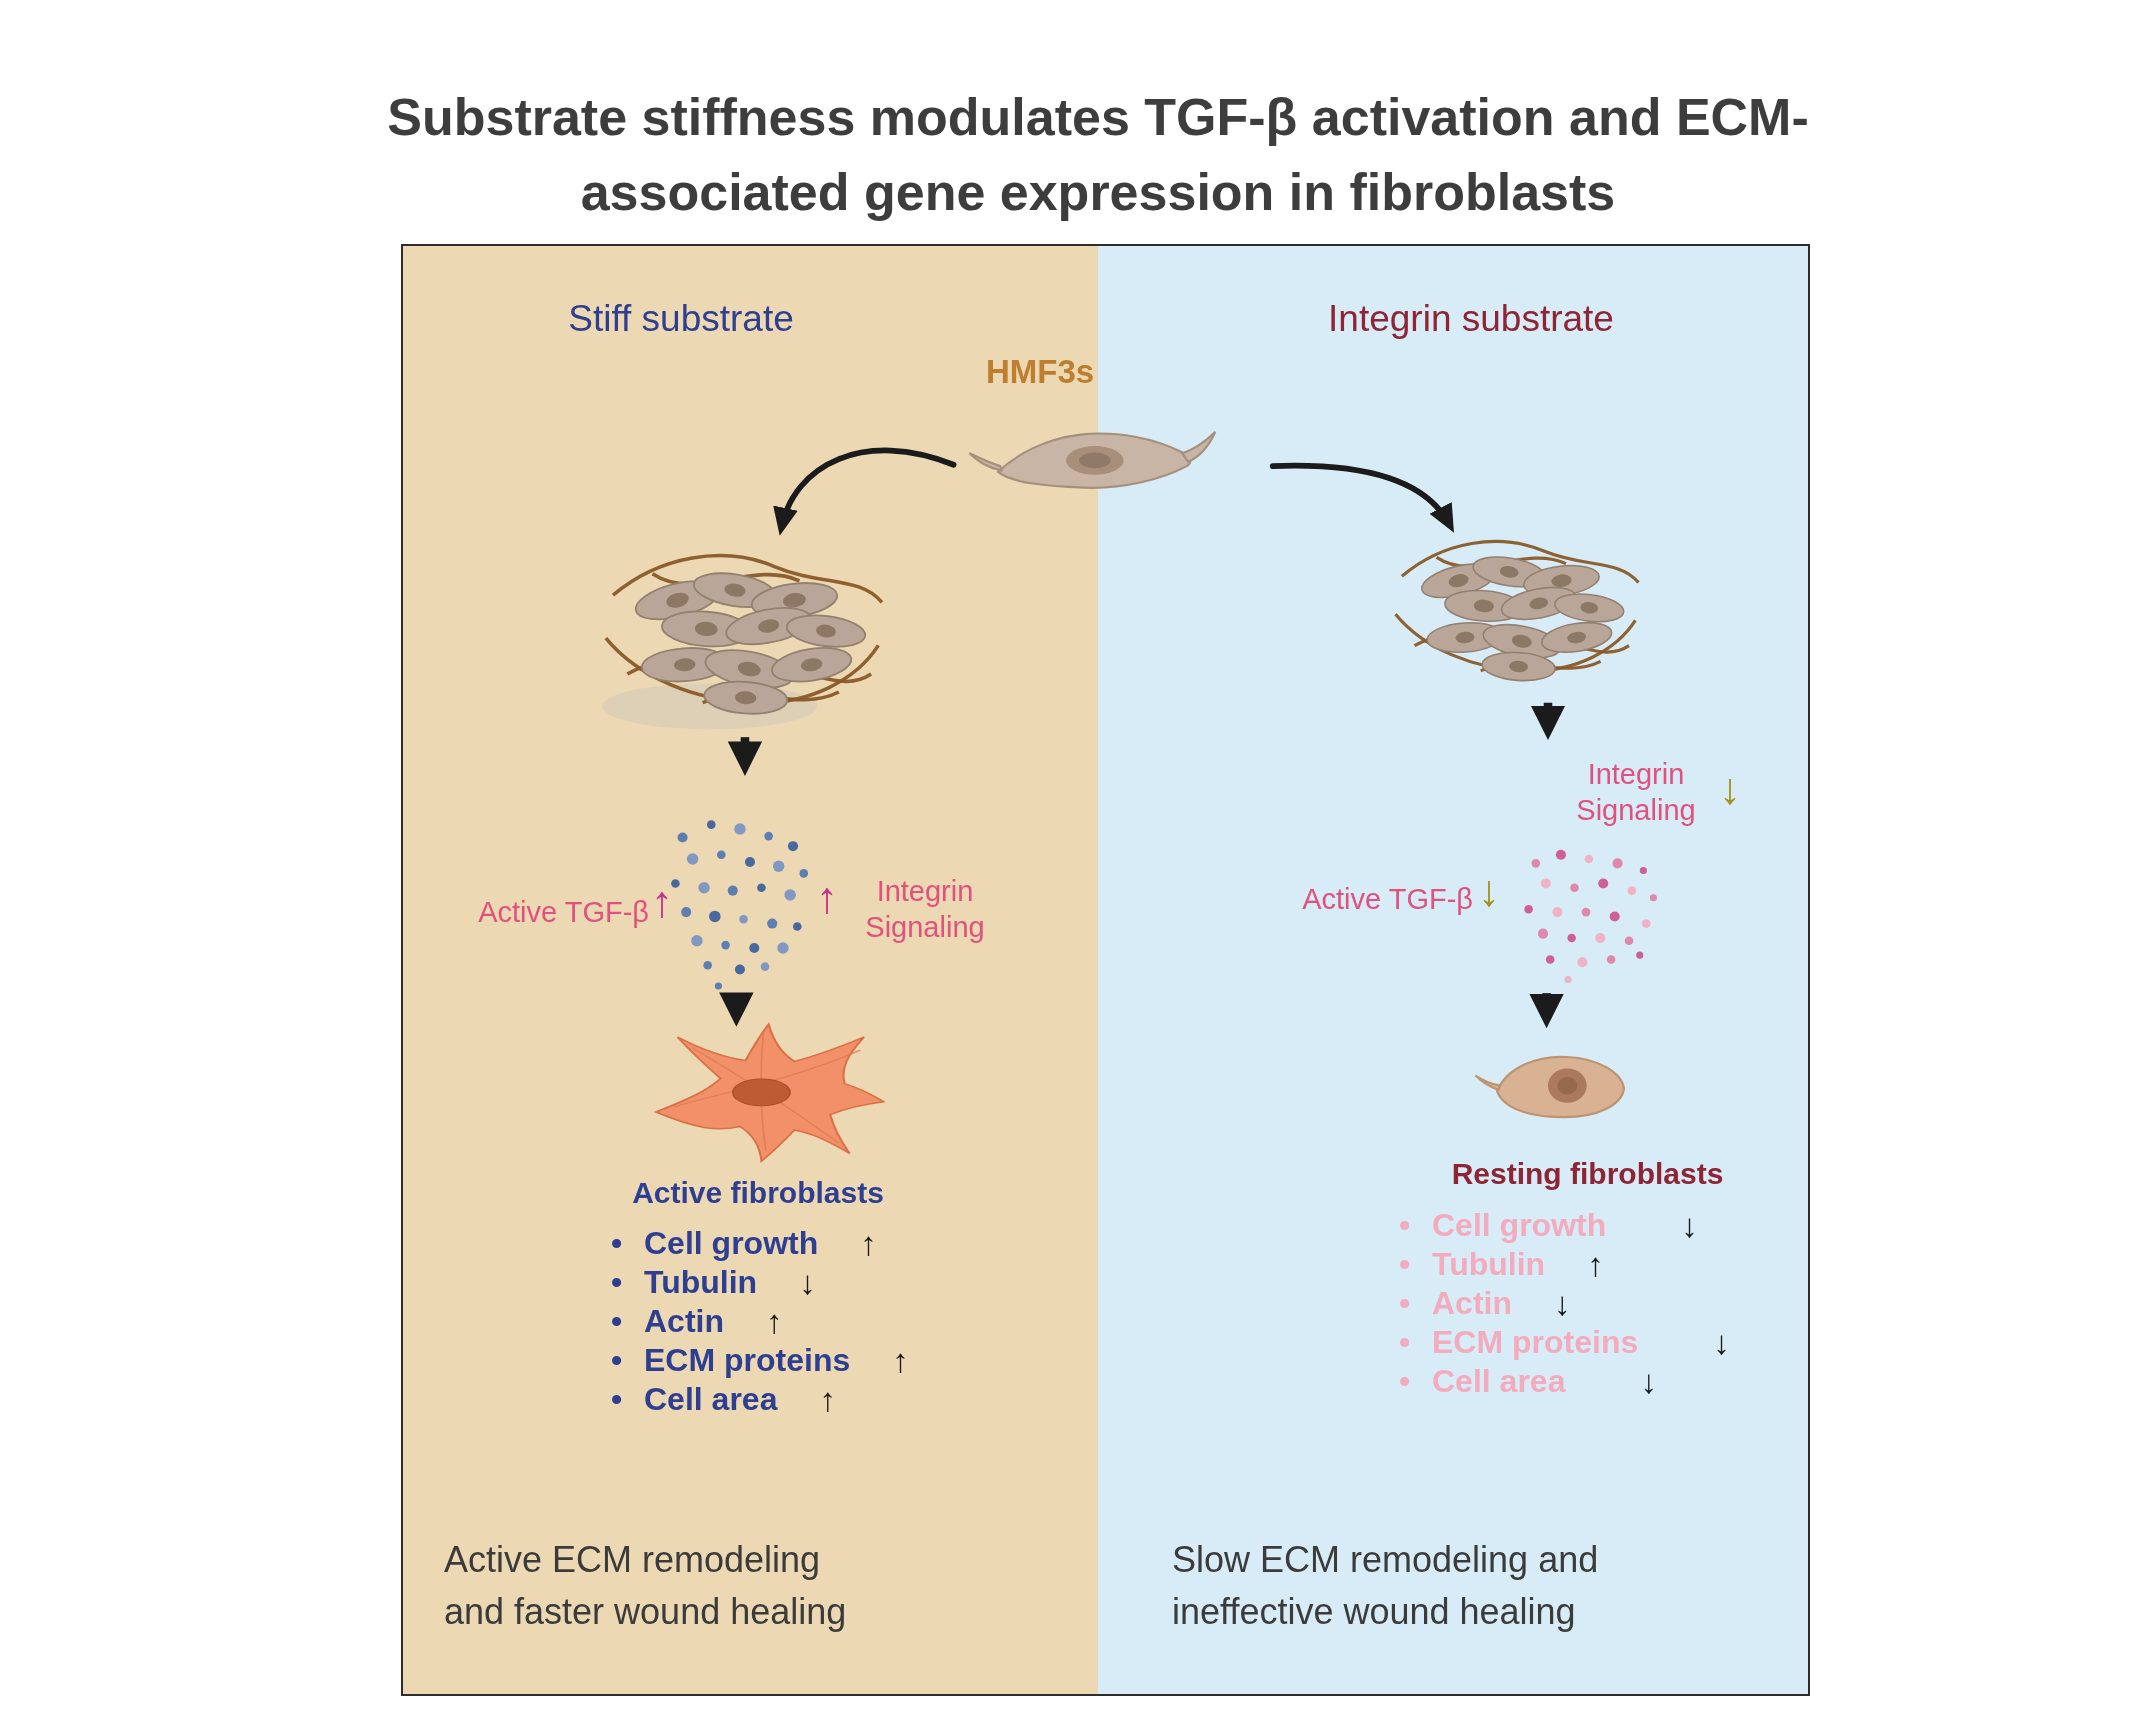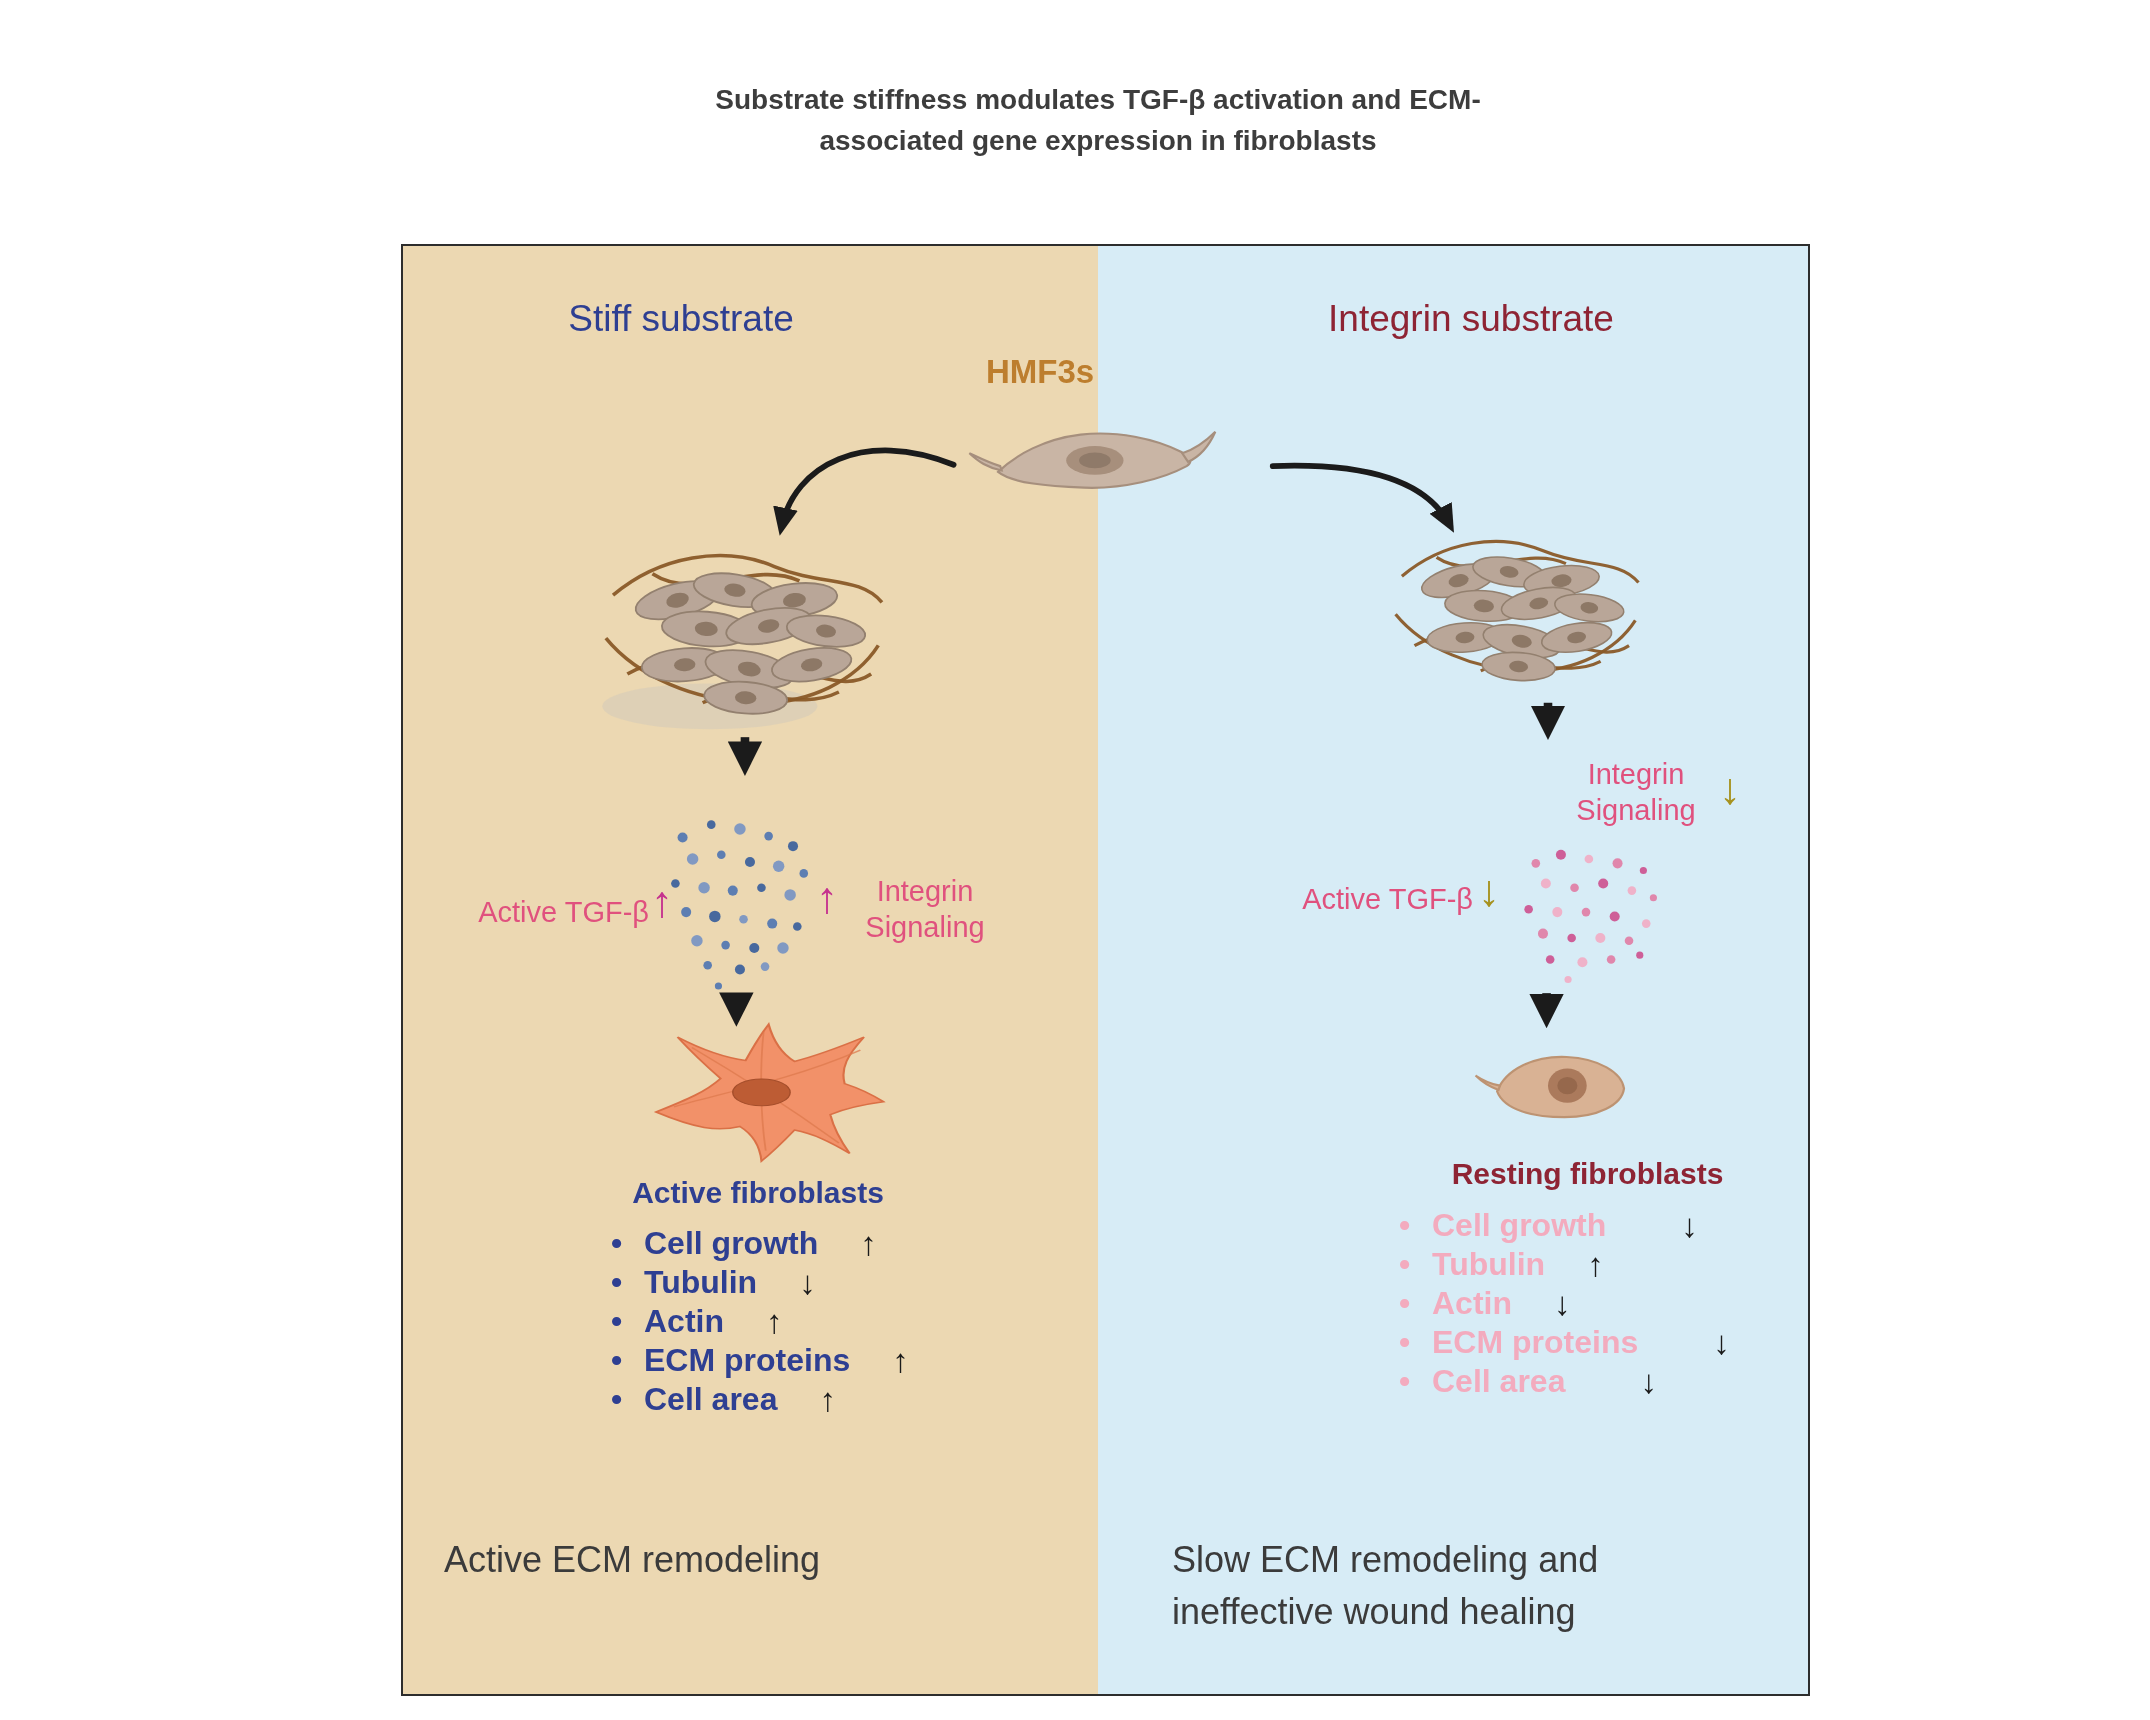--- a/index.html
+++ b/index.html
@@ -2,21 +2,21 @@
 <html style="--page_bg: #ffffff; --stiff_bg: #ecd8b2; --compliant_bg: #d7ecf6; --box_border: #2d2d2d; --title_text: #3d3d3d; --stiff_header: #2e3f92; --compliant_header: #8e2434; --hmf3s_label: #bd7e2e; --pink_label: #e0517e; --magenta_arrow: #c5328e; --olive_arrow: #a6921f; --stiff_list_text: #2e3f92; --compliant_list_text: #f3abbe; --black_arrow: #1b1b1b; --outcome_text: #3b3b3b;font-size:11.5px"><head>
 <meta charset="utf-8">
 <style>
   * { box-sizing: border-box; margin: 0; padding: 0; }
   html, body { width: 2151px; height: 1721px; }
   body { font-family: "Liberation Sans", sans-serif; background: #ffffff; }
   .canvas { position: relative; width: 2151px; height: 1721px; background: var(--page_bg, #ffffff); overflow: hidden; }
   .abs { position: absolute; }
 
   .title { left: 381px; top: 80px; width: 1434px; text-align: center;
-           font-size: 28px; font-weight: 700; color: var(--title_text, #3d3d3d); line-height: 1.45; }
+           font-size: 52px; font-weight: 700; color: var(--title_text, #3d3d3d); line-height: 1.45; }
 
   .box { left: 401px; top: 244px; width: 1409px; height: 1452px;
          border: 2.9px solid var(--box_border, #2d2d2d); display: flex; }
   .panel { height: 100%; }
   .panel.stiff { width: 695px; background: var(--stiff_bg, #ecd8b2); }
   .panel.compliant { flex: 1; background: var(--compliant_bg, #d7ecf6); }
 
   svg.art { left: 0; top: 0; pointer-events: none; }
 
   .header { font-size: 37px; font-weight: 400; text-align: center; }
@@ -321,20 +321,21 @@
     </div>
     <div class="row">
       <span class="bullet">•</span>
       <span class="lbl">Cell area</span>
       <span class="arr">↓</span>
     </div>
   </div>
 
   <div class="abs outcome outcome-left">
     <div>Active ECM remodeling</div>
+    <div>and faster wound healing</div>
   </div>
   <div class="abs outcome outcome-right">
     <div>Slow ECM remodeling and</div>
     <div>ineffective wound healing</div>
   </div>
 
 </div>
 
 
 </body></html>

